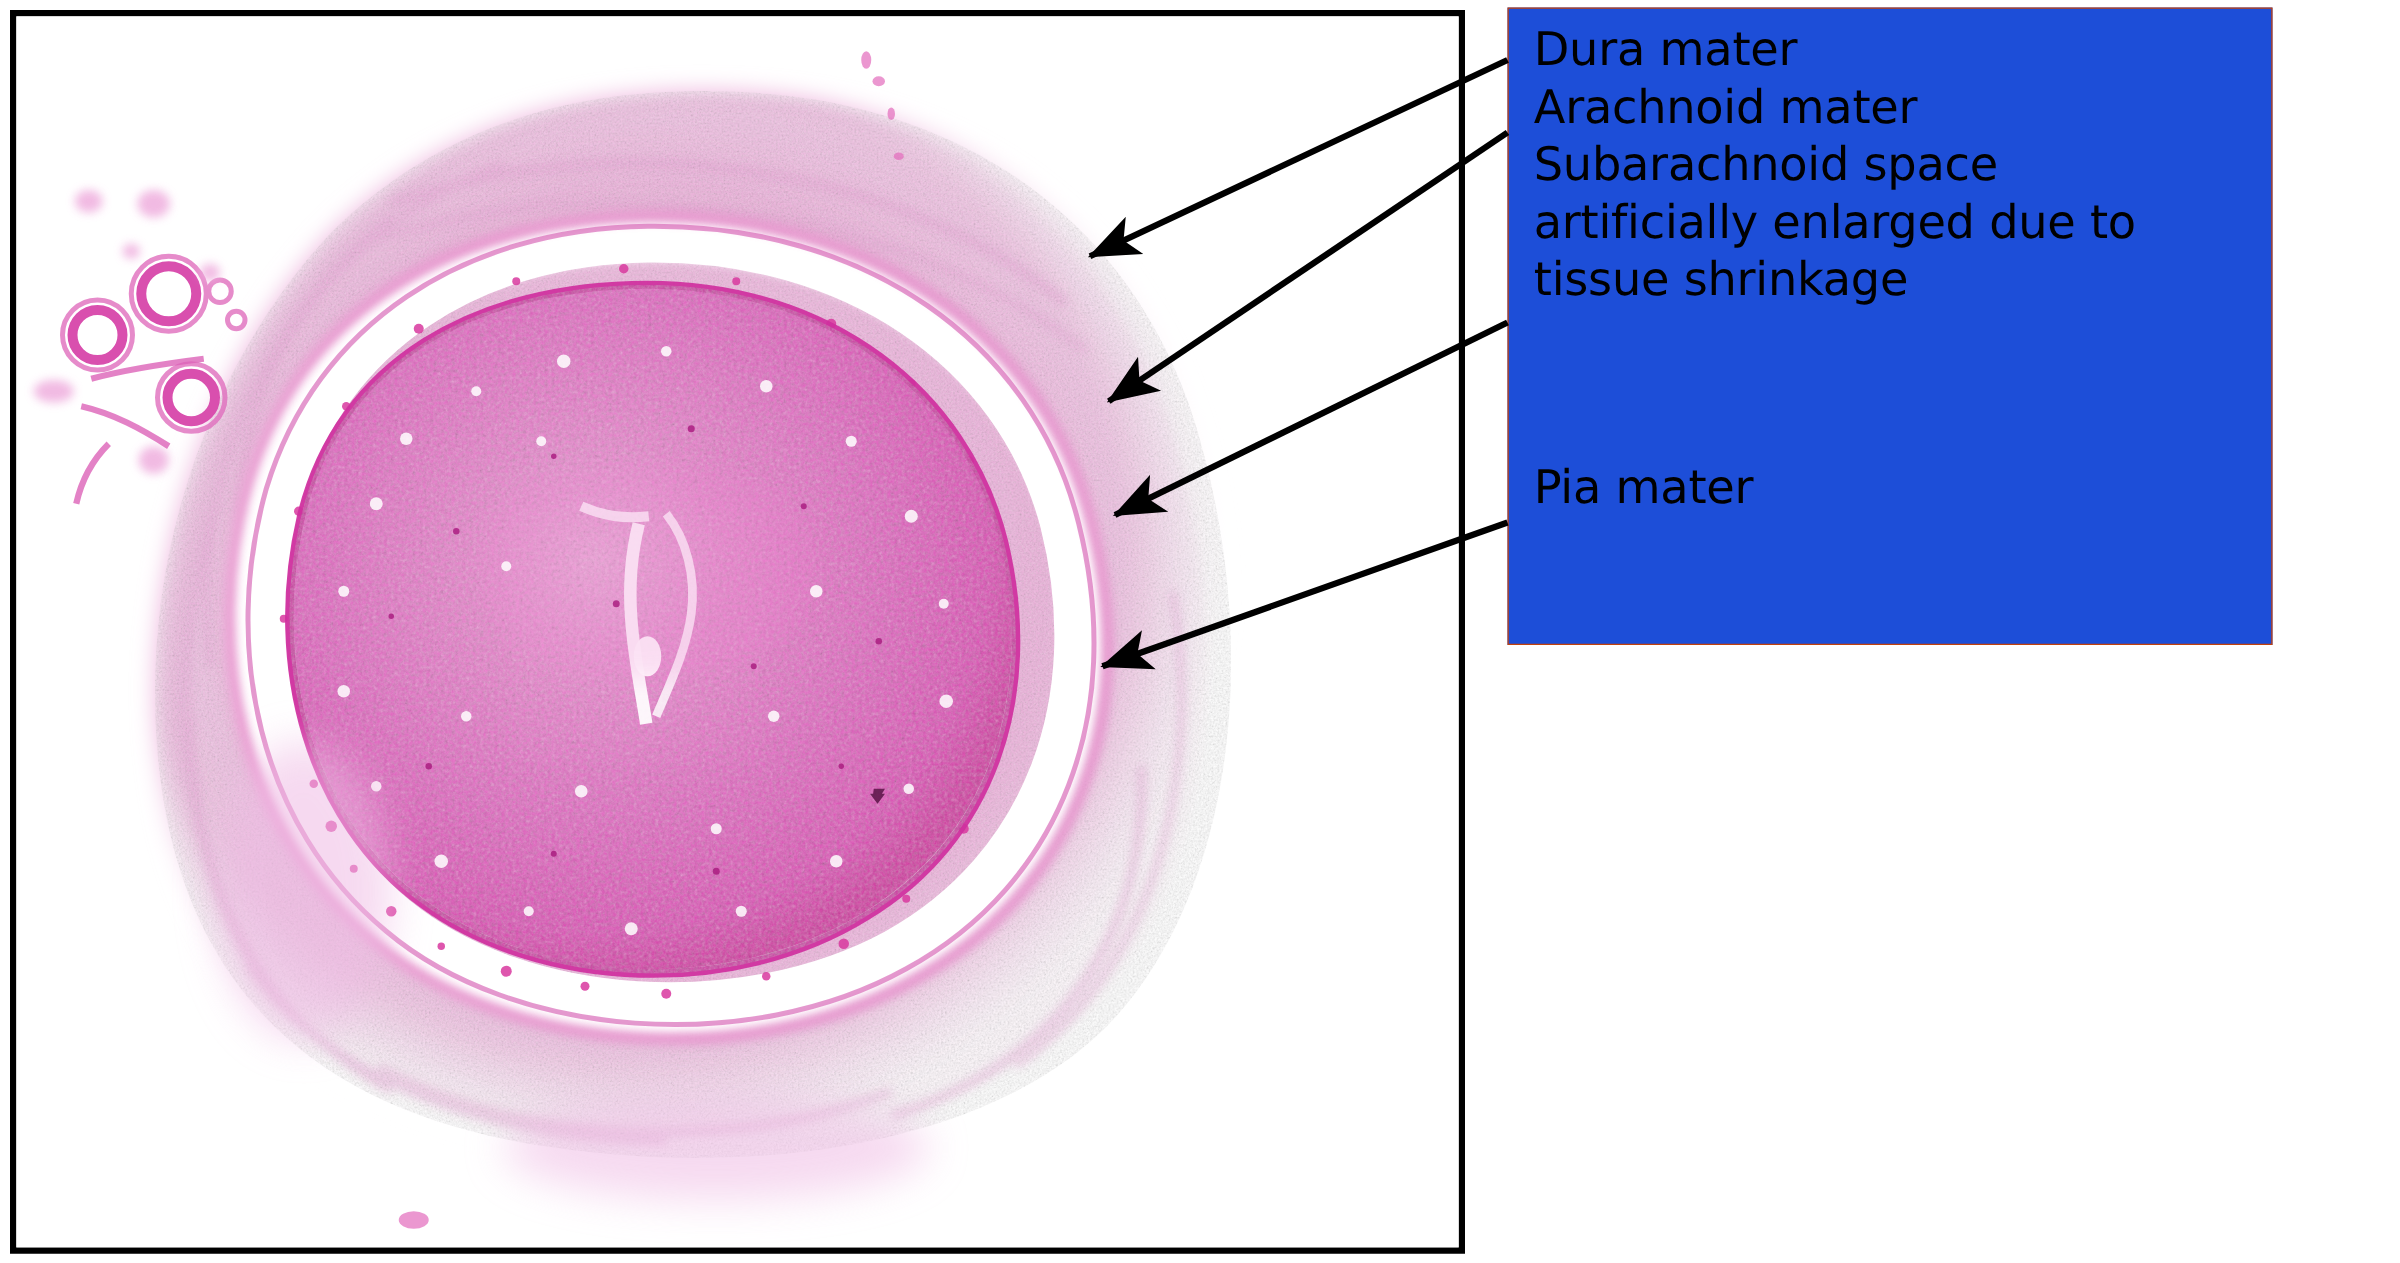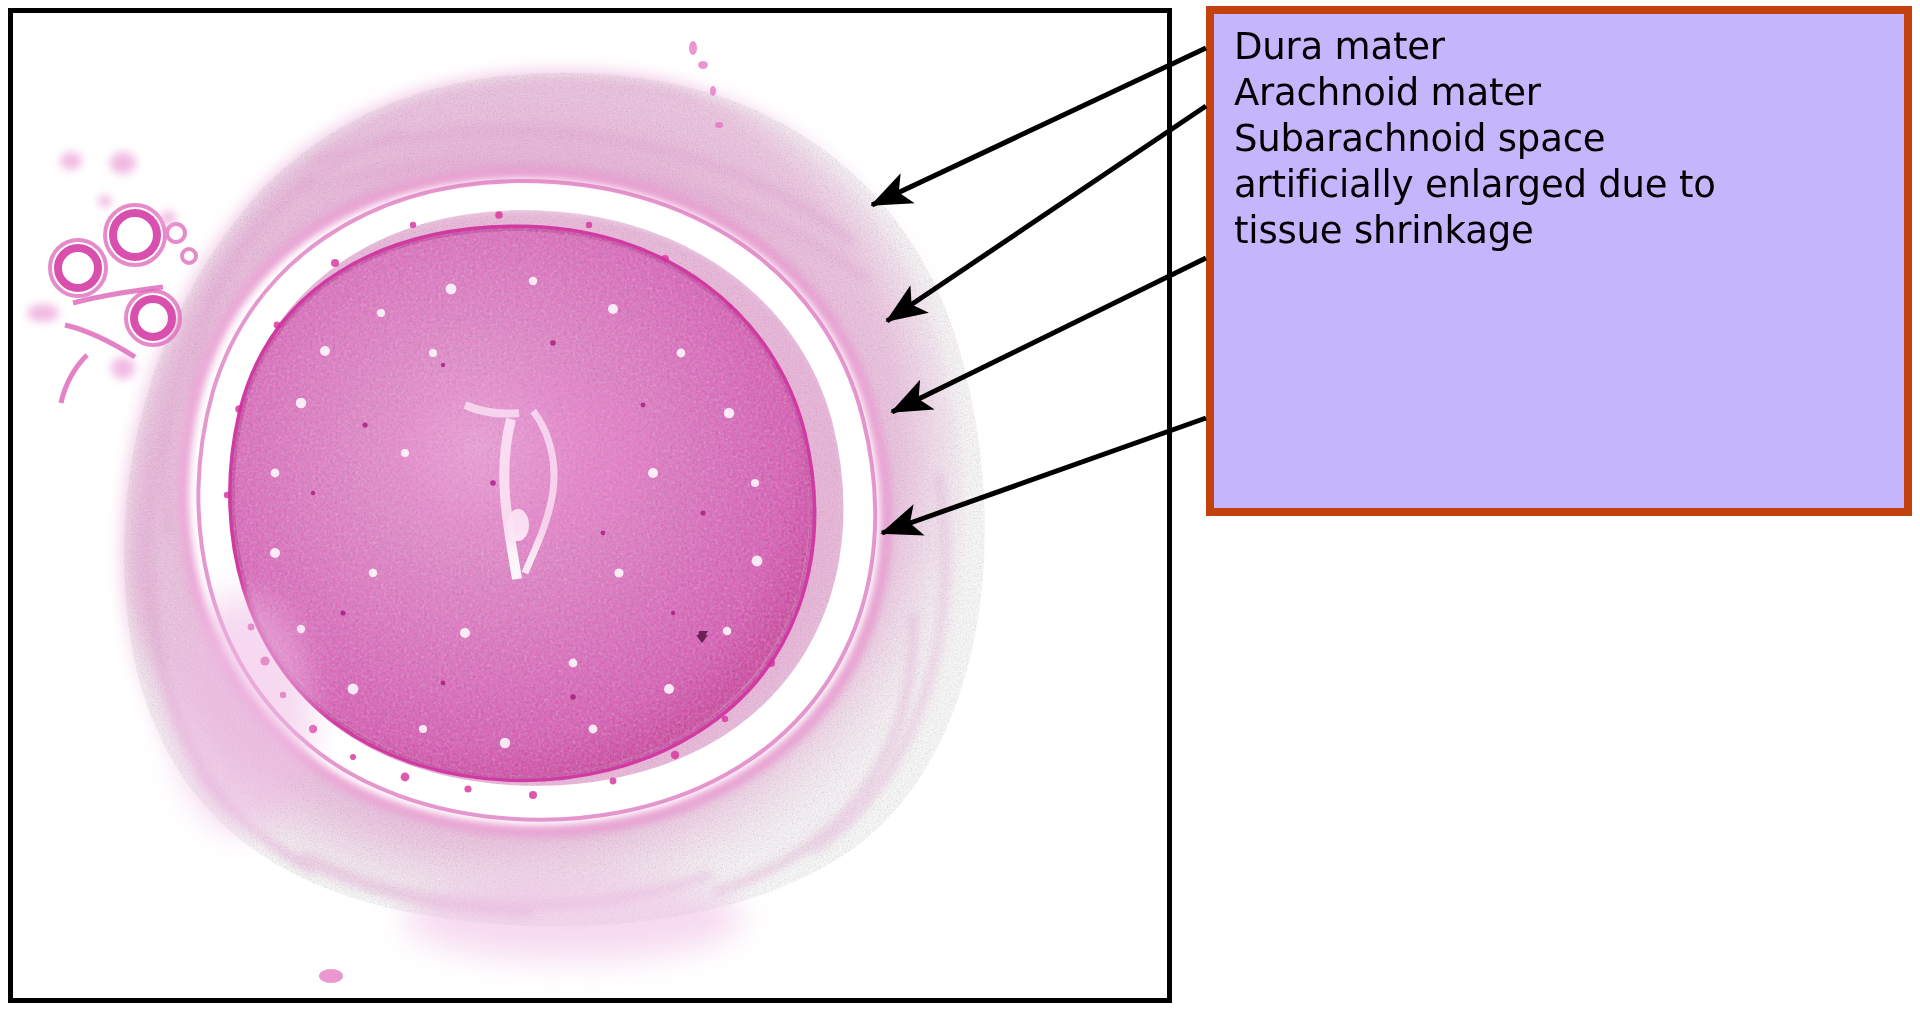--- a/index.html
+++ b/index.html
@@ -30,23 +30,23 @@
     position: absolute;
     left: 0; top: 0;
     width: 100%; height: 100%;
     display: block;
   }
 
   
   #label-box {
     position: absolute;
     left: 1206px; top: 6px;
-    width: 706px; height: 510px;
-    border: 8px solid #c2410c;
-    background: #c4b5fd;
+    width: 612px; height: 510px;
+    border: 1px solid #c2410c;
+    background: #1d4ed8;
   }
   .legend-text {
     position: absolute;
     left: 20px;
     width: 660px;
     color: #000000;
     font-size: 37px;
     line-height: 46px;
     letter-spacing: -0.2px;
     white-space: pre-wrap;
@@ -372,20 +372,21 @@
       </g>
     </svg>
   </div>
 
   <div id="label-box">
     <div id="legend-block-top" class="legend-text">Dura mater
 Arachnoid mater
 Subarachnoid space
 artificially enlarged due to
 tissue shrinkage</div>
+    <div id="legend-block-pia" class="legend-text">Pia mater</div>
   </div>
 
   <svg id="annotation-overlay" viewBox="0 0 1920 1010" xmlns="http://www.w3.org/2000/svg">
     <defs>
       <marker id="arrowHead" viewBox="0 0 12 12" refX="10.5" refY="6" markerWidth="9" markerHeight="9" orient="auto-start-reverse" markerUnits="strokeWidth">
         <path d="M 11 6 L 0 1.6 L 2.6 6 L 0 10.4 Z" fill="#000000"></path>
       </marker>
     </defs>
 
     <line x1="1206" y1="48" x2="872" y2="205" stroke="#000000" stroke-width="5" marker-end="url(#arrowHead)"></line>

